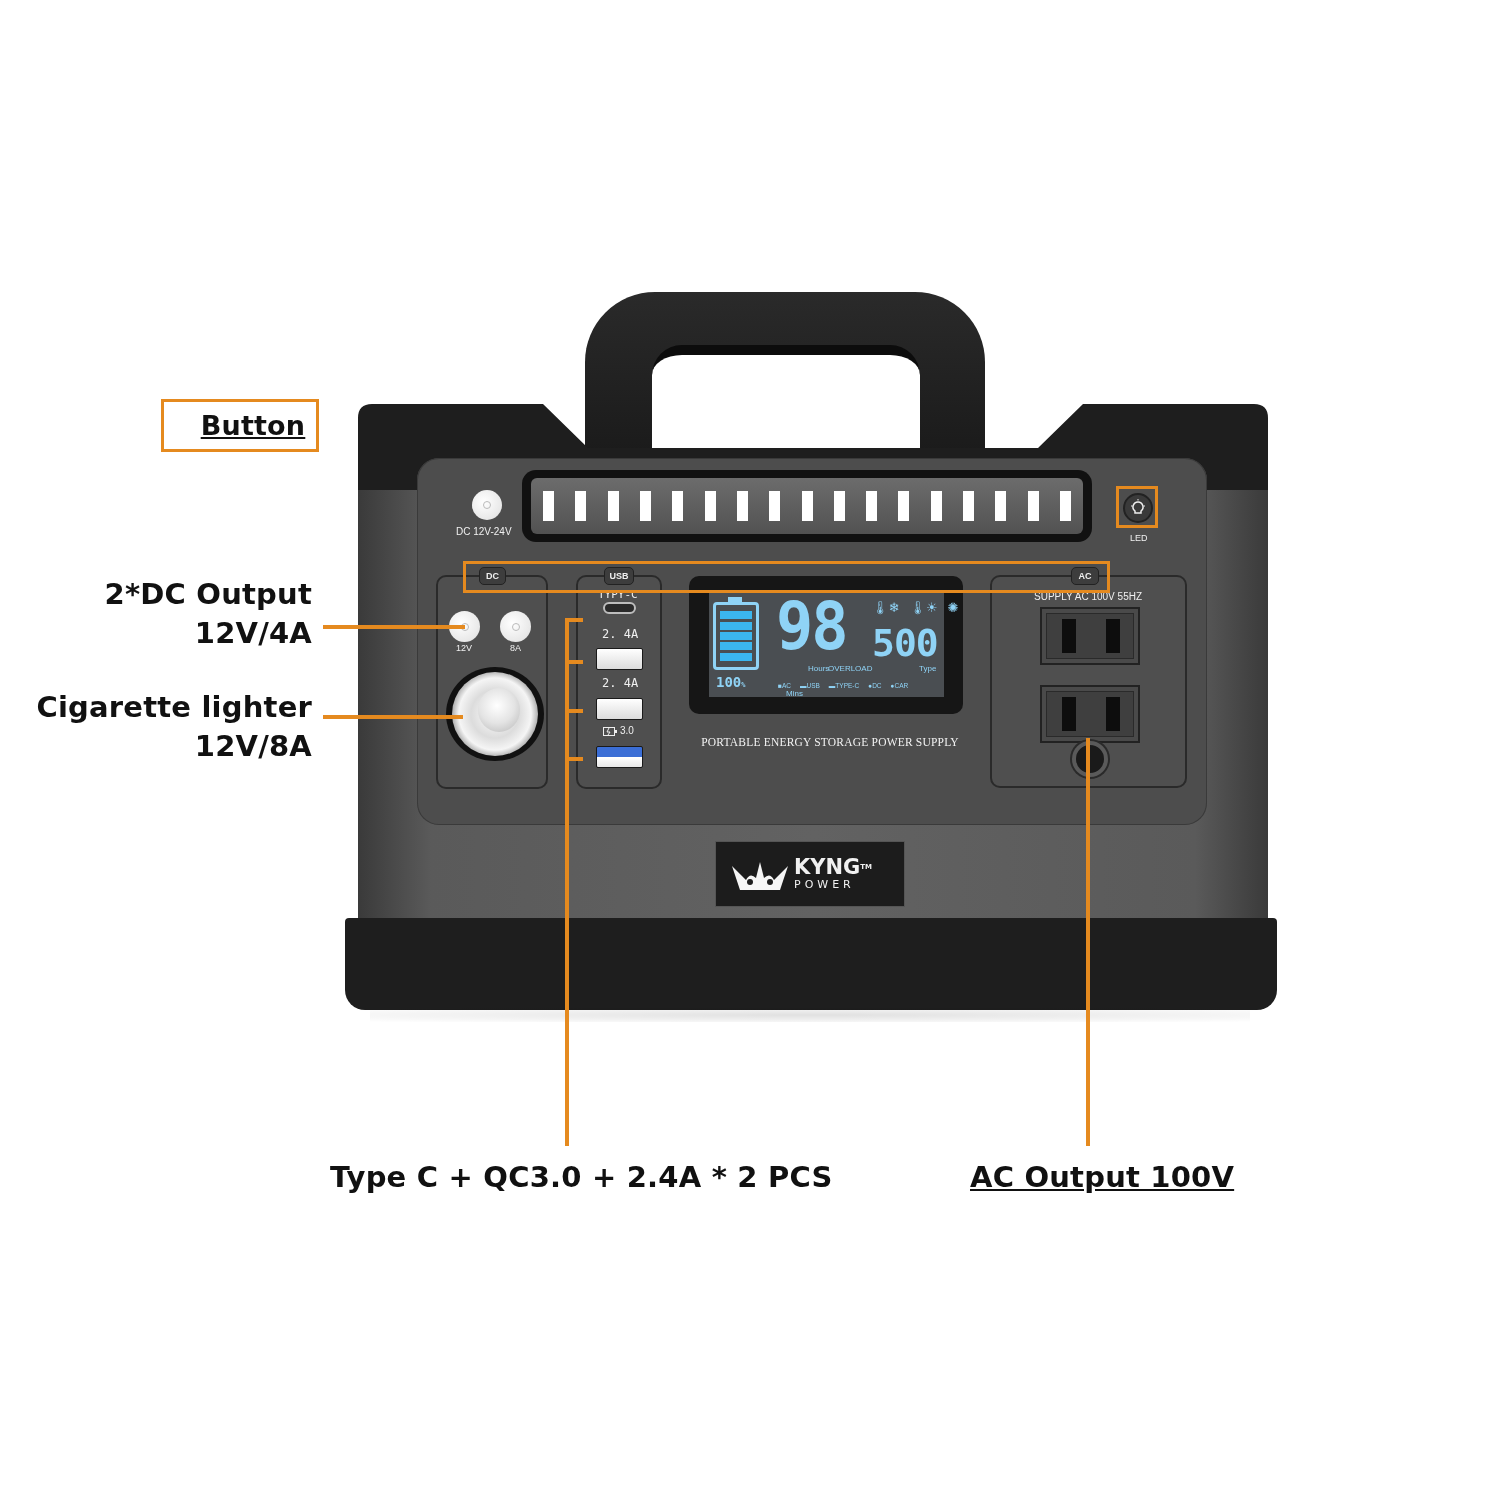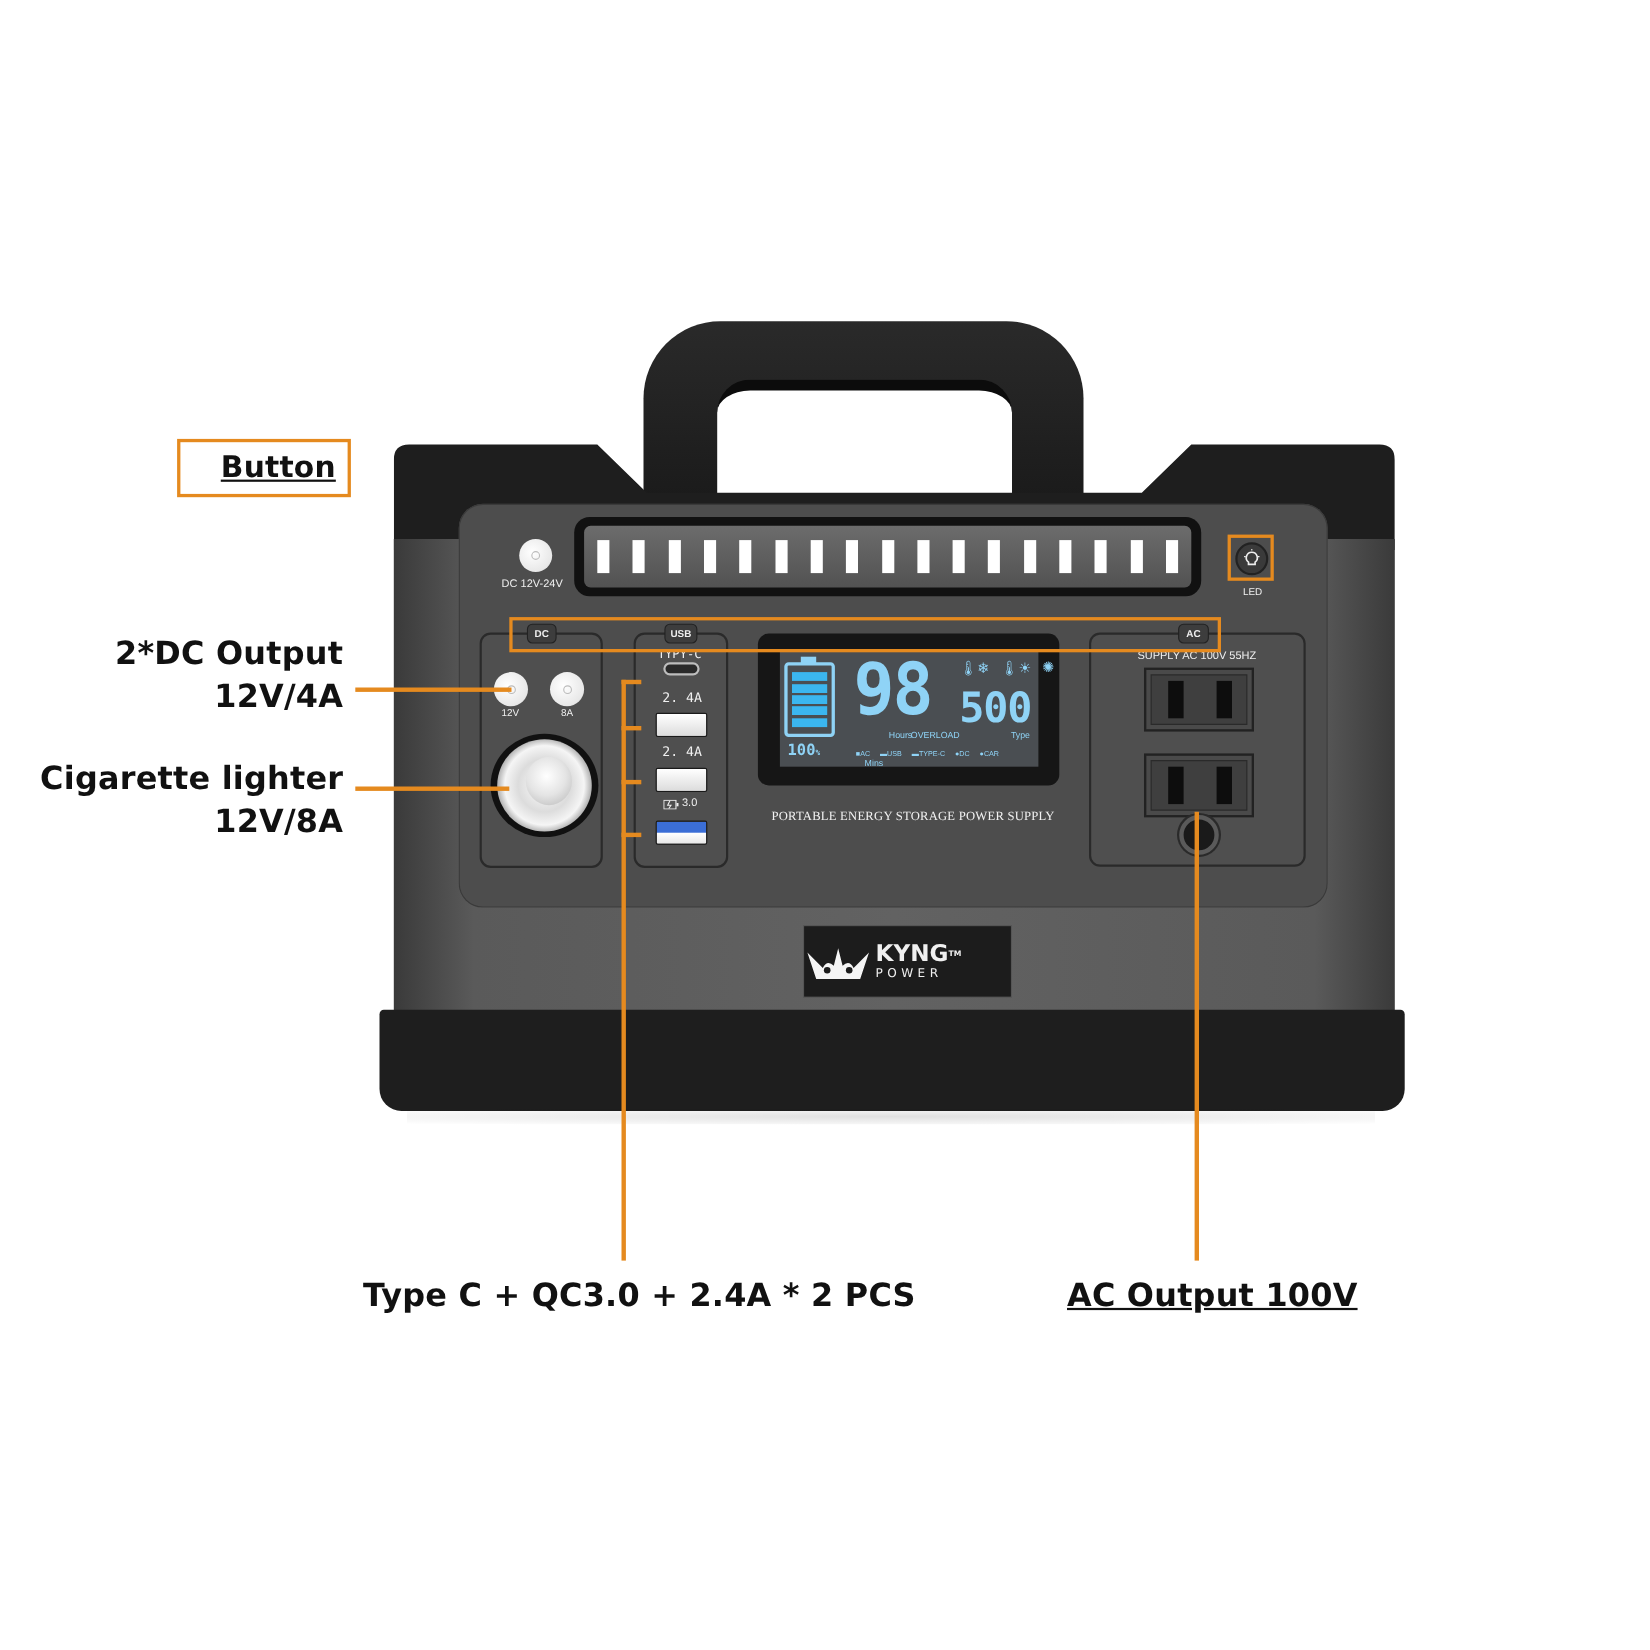--- a/index.html
+++ b/index.html
@@ -58,21 +58,21 @@
   .seg7 { position: absolute; font-family: "DejaVu Sans Mono", monospace; font-weight: bold; color: #8fd3f6; letter-spacing: 2px; line-height: 1; }
   .lcd-small { position: absolute; font-size: 8px; color: #8fd3f6; font-family: "Liberation Sans", sans-serif; white-space: nowrap; }
   .lcd-caption { position: absolute; left: 690px; top: 736px; width: 280px; text-align: center; font-size: 11.5px; color: #f2f2f2; font-family: Liberation Serif, serif; letter-spacing: 0.2px; }
 
   
   .socket { position: absolute; left: 1040px; width: 100px; height: 58px; background: #3f3f3f; border: 2px solid #222; box-shadow: inset 0 0 0 4px #4a4a4a, inset 0 0 0 5px #2a2a2a; }
   .slot { position: absolute; top: 10px; width: 14px; height: 34px; background: #0d0d0d; }
   .ground { position: absolute; left: 1072px; top: 741px; width: 36px; height: 36px; border-radius: 50%; background: #1a1a1a; border: 4px solid #5a5a5a; box-shadow: 0 0 0 2px #2a2a2a; }
 
   
-  .logo { position: absolute; left: 716px; top: 842px; width: 188px; height: 64px; background: #1c1c1c; box-shadow: 0 0 0 1px #555; display: flex; align-items: center; padding-left: 1px; margin-left: 15px; }
+  .logo { position: absolute; left: 716px; top: 842px; width: 188px; height: 64px; background: #1c1c1c; box-shadow: 0 0 0 1px #555; display: flex; align-items: center; padding-left: 14px; }
   .logo-crown { width: 60px; height: 40px; }
   .logo-text { margin-left: 4px; color: #f0f0f0; font-family: "DejaVu Sans", sans-serif; }
   .logo-text .k { font-size: 21px; font-weight: bold; line-height: 22px; letter-spacing: 0px; }
   .logo-text .k sup { font-size: 7px; vertical-align: top; }
   .logo-text .p { font-size: 11px; letter-spacing: 4px; line-height: 14px; }
 </style>
 </head>
 <body>
 
 <div class="handle-outer"></div>

